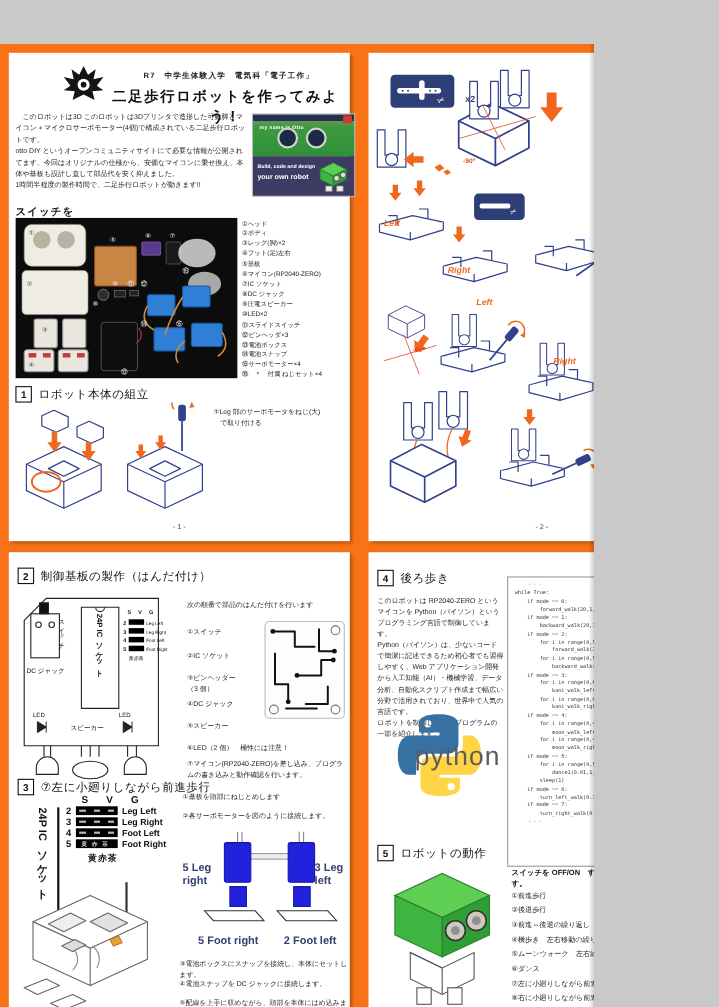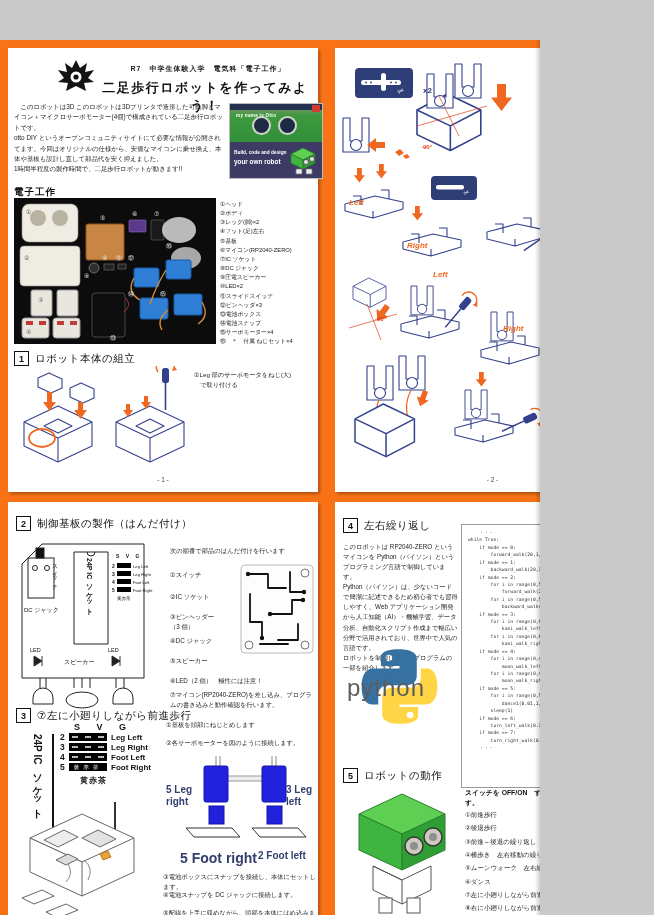--- a/index.html
+++ b/index.html
@@ -41,21 +41,21 @@
   .pincell{width:38px;height:8px;background:#000;position:relative;flex:0 0 auto;margin-right:4px;}
   .pincell::before{content:"";position:absolute;left:3px;top:3px;width:32px;height:2px;background:repeating-linear-gradient(90deg,#b9b9b9 0 6px,rgba(0,0,0,0) 6px 13px);}
   .pincell.wire::before{display:none;}
   .pincell .wiretxt{position:absolute;left:0;top:1px;width:100%;text-align:center;color:#fff;font-size:5.5px;letter-spacing:4px;}
   .pt-label{font-weight:bold;font-size:8px;color:#111;white-space:nowrap;}
   .pt-legend{font-weight:bold;font-size:8px;color:#111;letter-spacing:1px;}
   
   .codebox{position:absolute;left:126px;top:22px;width:178px;height:262px;border:1px solid #999;background:#fff;overflow:hidden;}
   .codebox pre{margin:4px 0 0 6px;font-family:"DejaVu Sans Mono","Liberation Mono",monospace;font-size:4.7px;line-height:1.58;color:#333;}
   .p4-para{position:absolute;left:8px;top:40px;width:115px;font-size:6.3px;line-height:1.6;color:#222;}
-  .pyword{position:absolute;left:12px;top:172px;width:108px;text-align:left;font-size:24px;color:#5c5c5c;letter-spacing:1px;}
+  .pyword{position:absolute;left:12px;top:172px;width:108px;text-align:right;font-size:24px;color:#5c5c5c;letter-spacing:1px;}
   .switchline{position:absolute;left:130px;top:286px;width:180px;font-size:6.8px;font-weight:bold;color:#111;}
   .actions{position:absolute;left:130px;top:306px;width:180px;font-size:6.5px;line-height:2.05;color:#222;}
   svg text{font-family:"Liberation Sans","DejaVu Sans",sans-serif;}
 </style>
 </head>
 <body>
 
 <div class="canvas">
 
   <div class="page" id="p1" style="left:8px;top:8px;width:310px;height:444px;">
@@ -85,21 +85,21 @@
           <path d="M5,9 L17,3 L29,9 L17,15 Z" fill="#5ecf52" stroke="#2c7f2c" stroke-width=".8"></path>
           <path d="M5,9 V18 L17,24 V15 Z" fill="#3db540" stroke="#2c7f2c" stroke-width=".8"></path>
           <path d="M29,9 V18 L17,24 V15 Z" fill="#2f9e35" stroke="#2c7f2c" stroke-width=".8"></path>
           <circle cx="20" cy="17" r="2.6" fill="#ddd" stroke="#333" stroke-width=".7"></circle>
           <circle cx="26" cy="14" r="2.6" fill="#ddd" stroke="#333" stroke-width=".7"></circle>
           <path d="M10,24 h6 v5 h-6 z M20,24 h6 v5 h-6 z" fill="#eee" stroke="#777" stroke-width=".7"></path>
         </svg>
       </div>
     </div>
 
-    <div class="abs parts-heading">電子工作</div>
+    <div class="abs parts-heading">スイッチを</div>
 
     <svg class="abs" style="left:6px;top:150px;" width="202" height="146" viewBox="0 0 202 146">
       <rect x="0" y="0" width="202" height="146" fill="#0c0c0c"></rect>
       <g>
         <rect x="8" y="6" width="56" height="38" rx="7" fill="#efece4" stroke="#9a9588" stroke-width=".6"></rect>
         <circle cx="24" cy="20" r="8" fill="#b8b2a2"></circle>
           <circle cx="46" cy="20" r="8" fill="#b8b2a2"></circle>
         <rect x="6" y="48" width="60" height="40" rx="4" fill="#efece4" stroke="#9a9588" stroke-width=".6"></rect>
         <rect x="17" y="92" width="21" height="26" rx="2" fill="#e9e6de" stroke="#999"></rect>
         <rect x="43" y="92" width="21" height="26" rx="2" fill="#e9e6de" stroke="#999"></rect>
@@ -439,21 +439,21 @@
       <rect x="40" y="20" width="58" height="5" fill="#eee" stroke="#999"></rect>
       <rect x="28" y="10" width="24" height="36" rx="2" fill="#2222dd" stroke="#1515a8"></rect>
       <rect x="86" y="10" width="24" height="36" rx="2" fill="#2222dd" stroke="#1515a8"></rect>
       <rect x="33" y="50" width="15" height="18" fill="#2222dd" stroke="#1515a8"></rect>
       <rect x="91" y="50" width="15" height="18" fill="#2222dd" stroke="#1515a8"></rect>
       <path d="M10,72 h46 l8,9 H18 Z" fill="#fff" stroke="#333"></path>
       <path d="M76,72 h46 l8,9 H84 Z" fill="#fff" stroke="#333"></path>
     </svg>
     <div class="abs pre" style="left:158px;top:282px;width:36px;font-size:10px;font-weight:bold;color:#33406e;line-height:1.15;">5 Leg right</div>
     <div class="abs pre" style="left:278px;top:282px;width:30px;font-size:10px;font-weight:bold;color:#33406e;line-height:1.15;">3 Leg left</div>
-    <div class="abs" style="left:172px;top:348px;font-size:14px;font-weight:bold;color:#33406e;">5 Foot right</div>
+    <div class="abs" style="left:172px;top:348px;font-size:10px;font-weight:bold;color:#33406e;">5 Foot right</div>
     <div class="abs" style="left:250px;top:348px;font-size:10px;font-weight:bold;color:#33406e;">2 Foot left</div>
 
     <div class="abs stepcol" style="left:155px;top:370px;width:155px;">③電池ボックスにスナップを接続し、本体にセットします。</div>
     <div class="abs stepcol" style="left:155px;top:388px;width:155px;">④電池スナップを DC ジャックに接続します。</div>
     <div class="abs stepcol" style="left:155px;top:406px;width:155px;">⑤配線を上手に収めながら、頭部を本体にはめ込みます。</div>
 
     <svg class="abs" style="left:8px;top:300px;" width="132" height="128" viewBox="0 0 132 128">
       <g stroke="#666" fill="#fff" stroke-width="1" stroke-linejoin="round">
         <path d="M14,36 L66,12 L118,36 L66,60 Z"></path>
         <path d="M14,36 V70 L66,94 V60 Z M118,36 V70 L66,94"></path>
@@ -464,21 +464,21 @@
       </g>
       <path d="M84,52 l8,-3 3,6 -8,3 z" fill="#e8a23a" stroke="#b97b1e"></path>
       <path d="M52,62 q6,10 -2,18 M68,58 q10,8 4,20" stroke="#888" fill="none"></path>
     </svg>
     <div class="pagenum">- 3 -</div>
   </div>
 
   <div class="page" id="p4" style="left:335px;top:462px;width:315px;height:444px;">
     <div class="secrow" style="left:8px;top:16px;">
       <div class="secbox">4</div>
-      <div class="sectitle">左右繰り返し</div>
+      <div class="sectitle">後ろ歩き</div>
     </div>
     <div class="p4-para pre">このロボットは RP2040-ZERO というマイコンを Python（パイソン）というプログラミング言語で制御しています。
 Python（パイソン）は、少ないコードで簡潔に記述できるため初心者でも習得しやすく、Web アプリケーション開発から人工知能（AI）・機械学習、データ分析、自動化スクリプト作成まで幅広い分野で活用されており、世界中で人気の言語です。
 ロボットを制御しているプログラムの一部を紹介します。</div>
 
     <div class="codebox">
       <pre>    ・・・
 while True:
     if mode == 0:
         forward_walk(20,1,0.005)          # 前歩き

